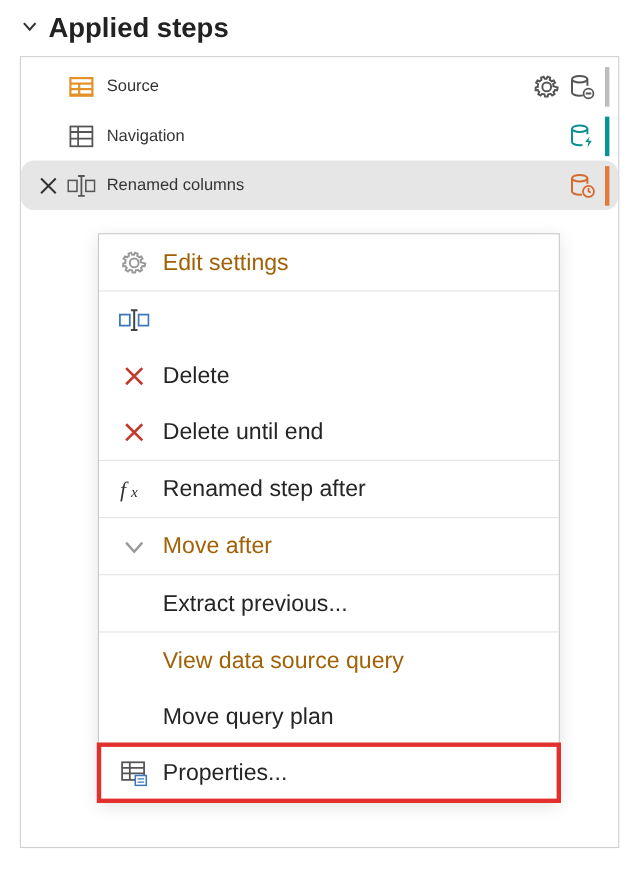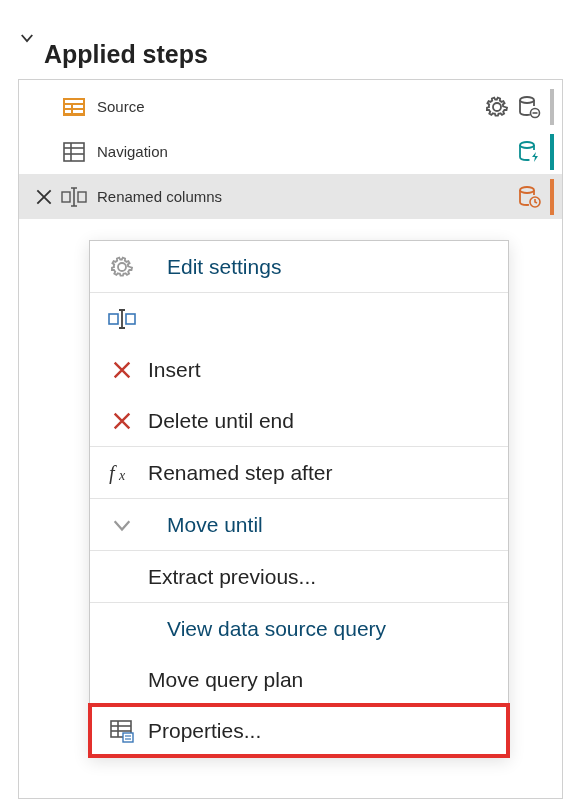--- a/index.html
+++ b/index.html
@@ -15,38 +15,38 @@
       display: flex;
       align-items: center;
       gap: 8px;
       margin-bottom: 10px;
       cursor: pointer;
     }
     .section-title {
       font-size: 25px;
       font-weight: 600;
       color: #222;
-      margin-top: 28px;
     }
     .steps-panel {
       border: 1px solid #d0d0d0;
       position: relative;
       min-height: 720px;
       padding-top: 4px;
     }
     .step-row {
       display: flex;
       align-items: center;
       height: 45px;
       padding-left: 42px;
       padding-right: 8px;
       position: relative;
     }
     .step-row.selected {
       background: #e6e6e6;
+      border-radius: 12px;
     }
     .row-close {
       position: absolute;
       left: 14px;
       width: 22px;
       height: 22px;
       display: flex;
       align-items: center;
       justify-content: center;
     }
@@ -97,23 +97,22 @@
       z-index: 10;
     }
     .menu-item {
       display: flex;
       align-items: center;
       height: 51px;
       padding: 0 14px;
       cursor: pointer;
     }
     .menu-item.disabled {
-      color: #0c4a6e;
+      color: #a16207;
       cursor: default;
-      gap: 19px;
     }
     .menu-item.highlight {
       outline: 4px solid #e3302c;
       outline-offset: -2px;
       text-align: center;
     }
     .menu-icon {
       width: 36px;
       height: 30px;
       margin-right: 8px;
@@ -249,21 +248,21 @@
         </svg>
       </span>
     </div>
 
     <div class="menu-item">
       <span class="menu-icon">
         <svg width="22" height="22" viewBox="0 0 24 24">
             <path d="M4 4l16 16M20 4L4 20" stroke="#c23a2e" stroke-width="2.6"></path>
           </svg>
       </span>
-      <span class="menu-label">Insert</span>
+      <span class="menu-label">Delete</span>
     </div>
 
     <div class="menu-item">
       <span class="menu-icon">
         <svg width="22" height="22" viewBox="0 0 24 24">
             <path d="M4 4l16 16M20 4L4 20" stroke="#c23a2e" stroke-width="2.6"></path>
           </svg>
       </span>
       <span class="menu-label">Delete until end</span>
     </div>
@@ -280,21 +279,21 @@
     </div>
     <div class="menu-sep"></div>
 
 
     <div class="menu-item disabled">
       <span class="menu-icon">
         <svg width="22" height="22" viewBox="0 0 24 24">
             <path d="M4 8l8 9 8-9" fill="none" stroke="#999" stroke-width="2.4"></path>
           </svg>
       </span>
-      <span class="menu-label">Move until</span>
+      <span class="menu-label">Move after</span>
     </div>
     <div class="menu-sep"></div>
 
     <div class="menu-item">
       <span class="menu-icon"></span>
       <span class="menu-label">Extract previous...</span>
     </div>
     <div class="menu-sep"></div>
 
     <div class="menu-item disabled">

